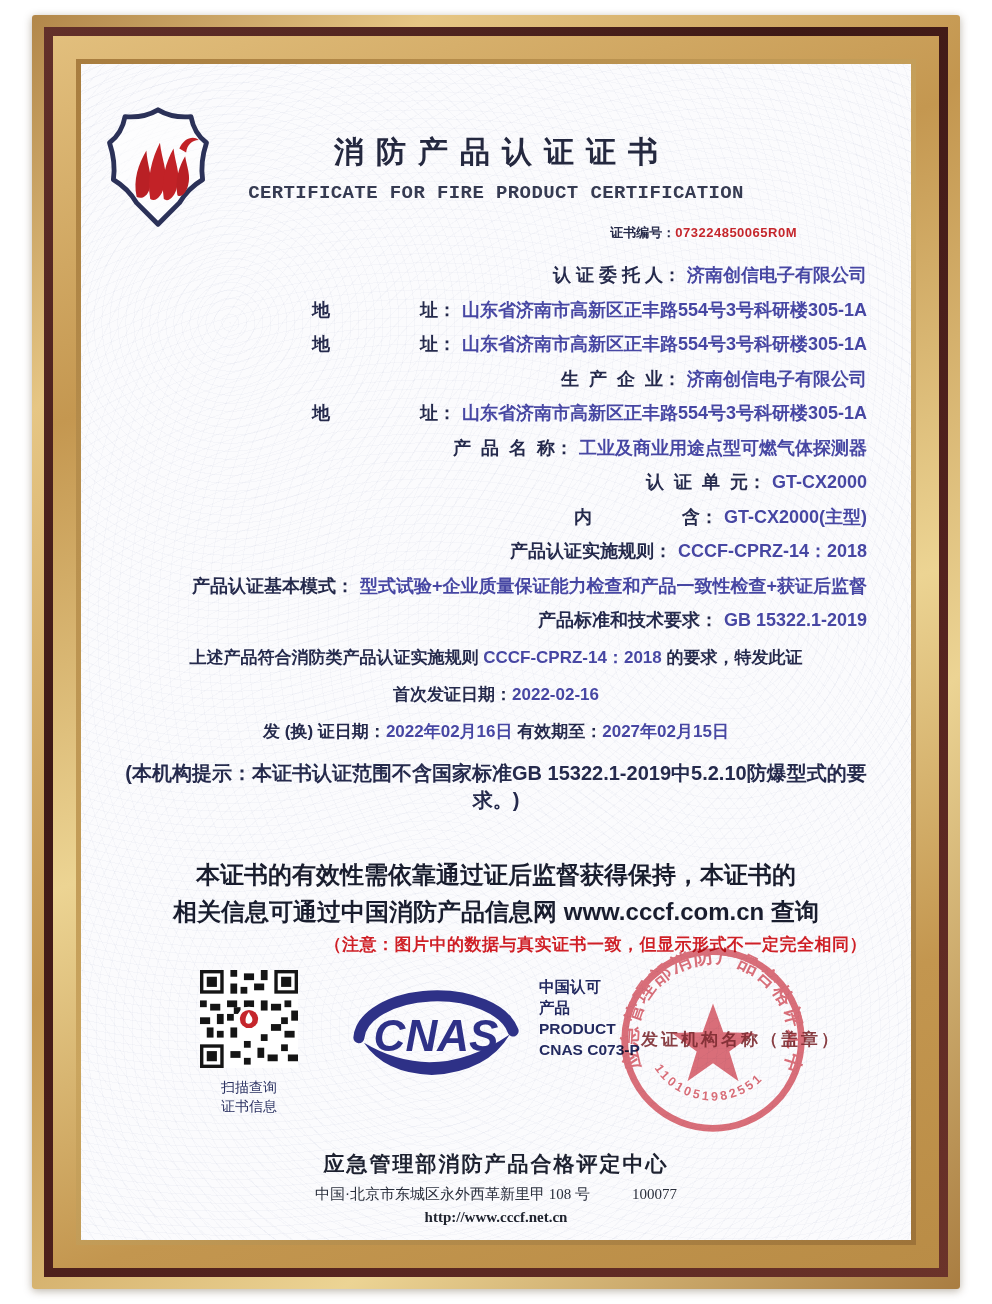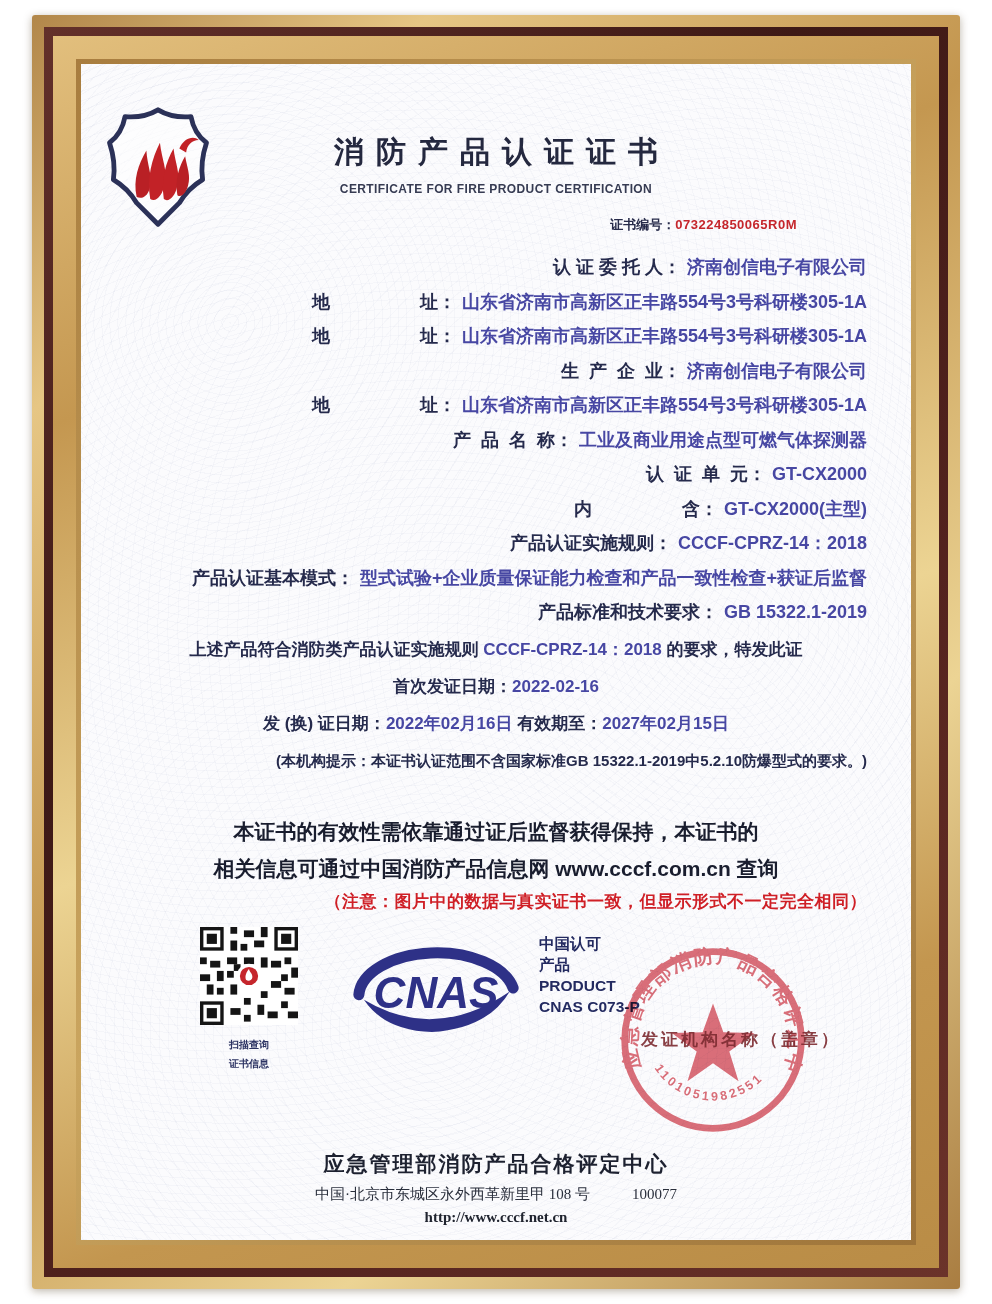--- a/index.html
+++ b/index.html
@@ -17,42 +17,42 @@
       background-image:
         repeating-radial-gradient(circle at 18% 22%, rgba(100,115,165,.045) 0 1px, transparent 1px 8px),
         repeating-radial-gradient(circle at 78% 48%, rgba(100,115,165,.04) 0 1px, transparent 1px 10px),
         repeating-radial-gradient(circle at 42% 82%, rgba(100,115,165,.04) 0 1px, transparent 1px 9px);}
   .content{position:relative;height:100%;box-sizing:border-box;padding:0 44px;}
 
   .logo{position:absolute;left:18px;top:40px;}
 
   .header{padding-top:68px;text-align:center;}
   .title{font-size:30px;font-weight:700;letter-spacing:12px;color:#24283f;text-indent:12px;}
-  .subtitle{margin-top:9px;font-size:12px;font-weight:600;color:#363b52;letter-spacing:.4px;}
+  .subtitle{margin-top:9px;font-size:19px;font-weight:600;color:#363b52;letter-spacing:.4px;font-family:Liberation Mono, monospace;}
 
   .certno{margin-top:20px;padding-right:70px;text-align:right;font-size:13px;font-weight:700;}
   .certno .lab{color:#262a49;}
   .certno .num{color:#c5262c;letter-spacing:.5px;}
 
   .fields{margin:22px 0 0 64px;text-align:right;}
   .frow{margin-bottom:11.5px;font-size:18px;line-height:23px;white-space:nowrap;}
   .fl{font-weight:700;color:#252a4c;white-space:pre;}
   .fv{font-weight:700;color:#4747a3;margin-left:6px;}
   .fv.u{text-underline-offset:3px;}
 
   .stline{text-align:center;font-size:17px;font-weight:700;color:#252a4c;margin-top:14px;white-space:nowrap;}
   .stline .blue{color:#4747a3;}
-  .note{text-align:right;font-size:15px;font-weight:700;color:#252a4c;margin-top:17px;}
-
-  .validity{margin-top:42px;text-align:center;color:#191d2e;font-size:21px;font-weight:700;line-height:37px;}
+  .note{text-align:center;font-size:20px;font-weight:700;color:#252a4c;margin-top:17px;}
+
+  .validity{margin-top:42px;text-align:center;color:#191d2e;font-size:24px;font-weight:700;line-height:37px;}
   .rednote{text-align:right;color:#cf1f26;font-size:17px;font-weight:700;margin-top:3px;letter-spacing:.5px;}
 
   .bottomrow{position:relative;display:flex;align-items:flex-start;margin:14px 0 0 72px;height:152px;}
   .qrblock{text-align:center;width:104px;}
-  .qrcap{margin-top:6px;font-size:10px;font-weight:700;color:#2b3262;line-height:19px;}
+  .qrcap{margin-top:6px;font-size:14px;font-weight:400;color:#2b3262;line-height:19px;}
   .cnaslogo{margin:10px 0 0 46px;}
   .cnastext{margin:6px 0 0 14px;color:#232a60;line-height:21px;font-size:15.5px;font-weight:700;}
   .cnastext .serif{font-family:"Liberation Serif",serif;}
 
   .seal{position:absolute;left:536px;top:880px;width:192px;height:192px;mix-blend-mode:multiply;}
   .sealoverlay{position:absolute;left:560px;top:964px;font-family:"Liberation Serif",serif;
       font-size:17px;font-weight:700;letter-spacing:3px;color:#7d2b31;white-space:nowrap;opacity:.9;}
 
   .footer{position:absolute;left:0;right:0;bottom:14px;text-align:center;}
   .forg{font-size:21px;font-weight:700;letter-spacing:2px;color:#1d2130;}

